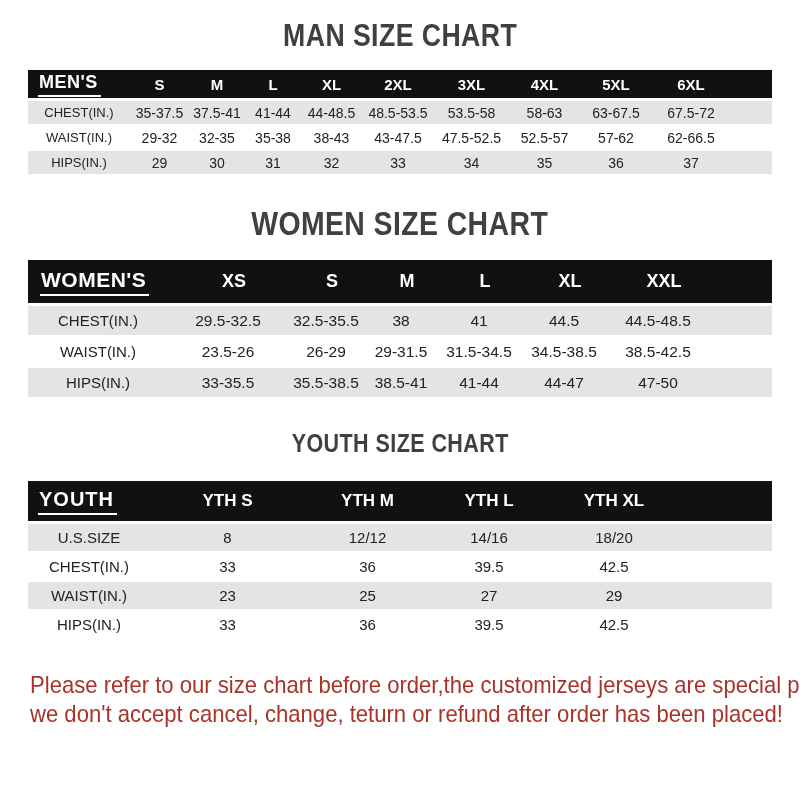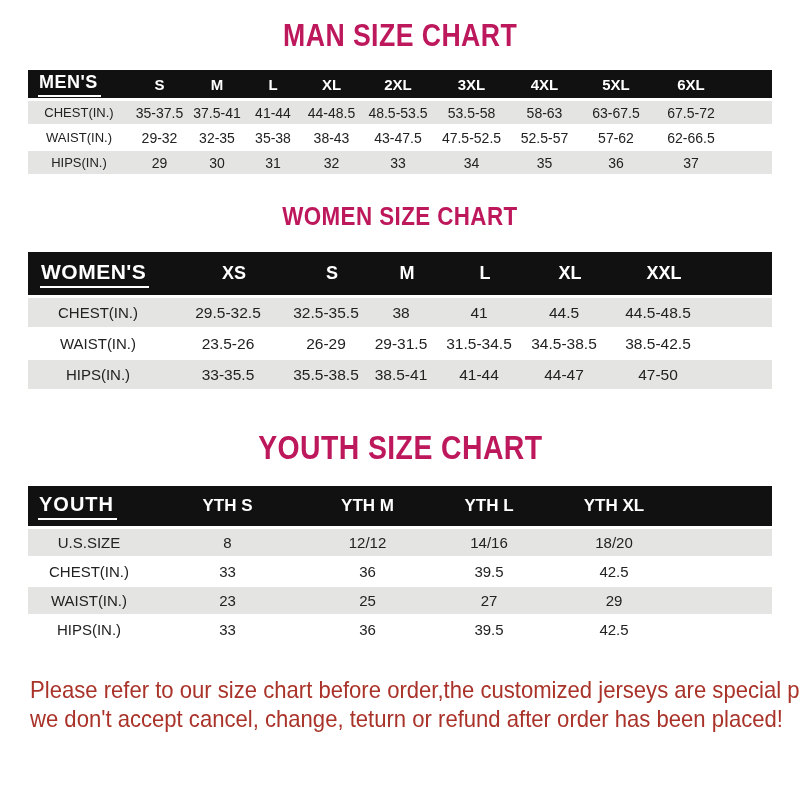--- a/index.html
+++ b/index.html
@@ -22,27 +22,27 @@
   .banner-title {
     display: inline-block;
     font-size: 57px; font-weight: bold; color: #191919;
     line-height: 1; letter-spacing: 1px;
     transform: scaleX(0.80) scaleY(1.02);
     white-space: nowrap;
   }
 
   
   .sec-heading {
-    margin: 0; text-align: center; color: #be185d;
+    margin: 0; text-align: center; color: #404040;
     font-weight: bold;
   }
   .sec-heading span { display: inline-block; transform: scaleX(0.86); white-space: nowrap; letter-spacing: 0.5px; }
   .sec-heading.men   { margin-top: 18px; font-size: 31px; line-height: 36px; margin-bottom: 16px; }
-  .sec-heading.women { margin-top: 20px; font-size: 26px; line-height: 40px; margin-bottom: 16px; }
-  .sec-heading.youth { margin-top: 37px; font-size: 33px; line-height: 40px; margin-bottom: 18px; text-decoration: underline; }
+  .sec-heading.women { margin-top: 28px; font-size: 33px; line-height: 40px; margin-bottom: 16px; }
+  .sec-heading.youth { margin-top: 24px; font-size: 25px; line-height: 40px; margin-bottom: 18px; text-decoration: underline; }
 
   
   .size-table {
     width: 744px; margin-left: 28px;
     border-collapse: separate; border-spacing: 0;
     table-layout: fixed;
   }
   .size-table th {
     background: var(--bar-bg, #111111);
     color: #ffffff; font-weight: bold;

